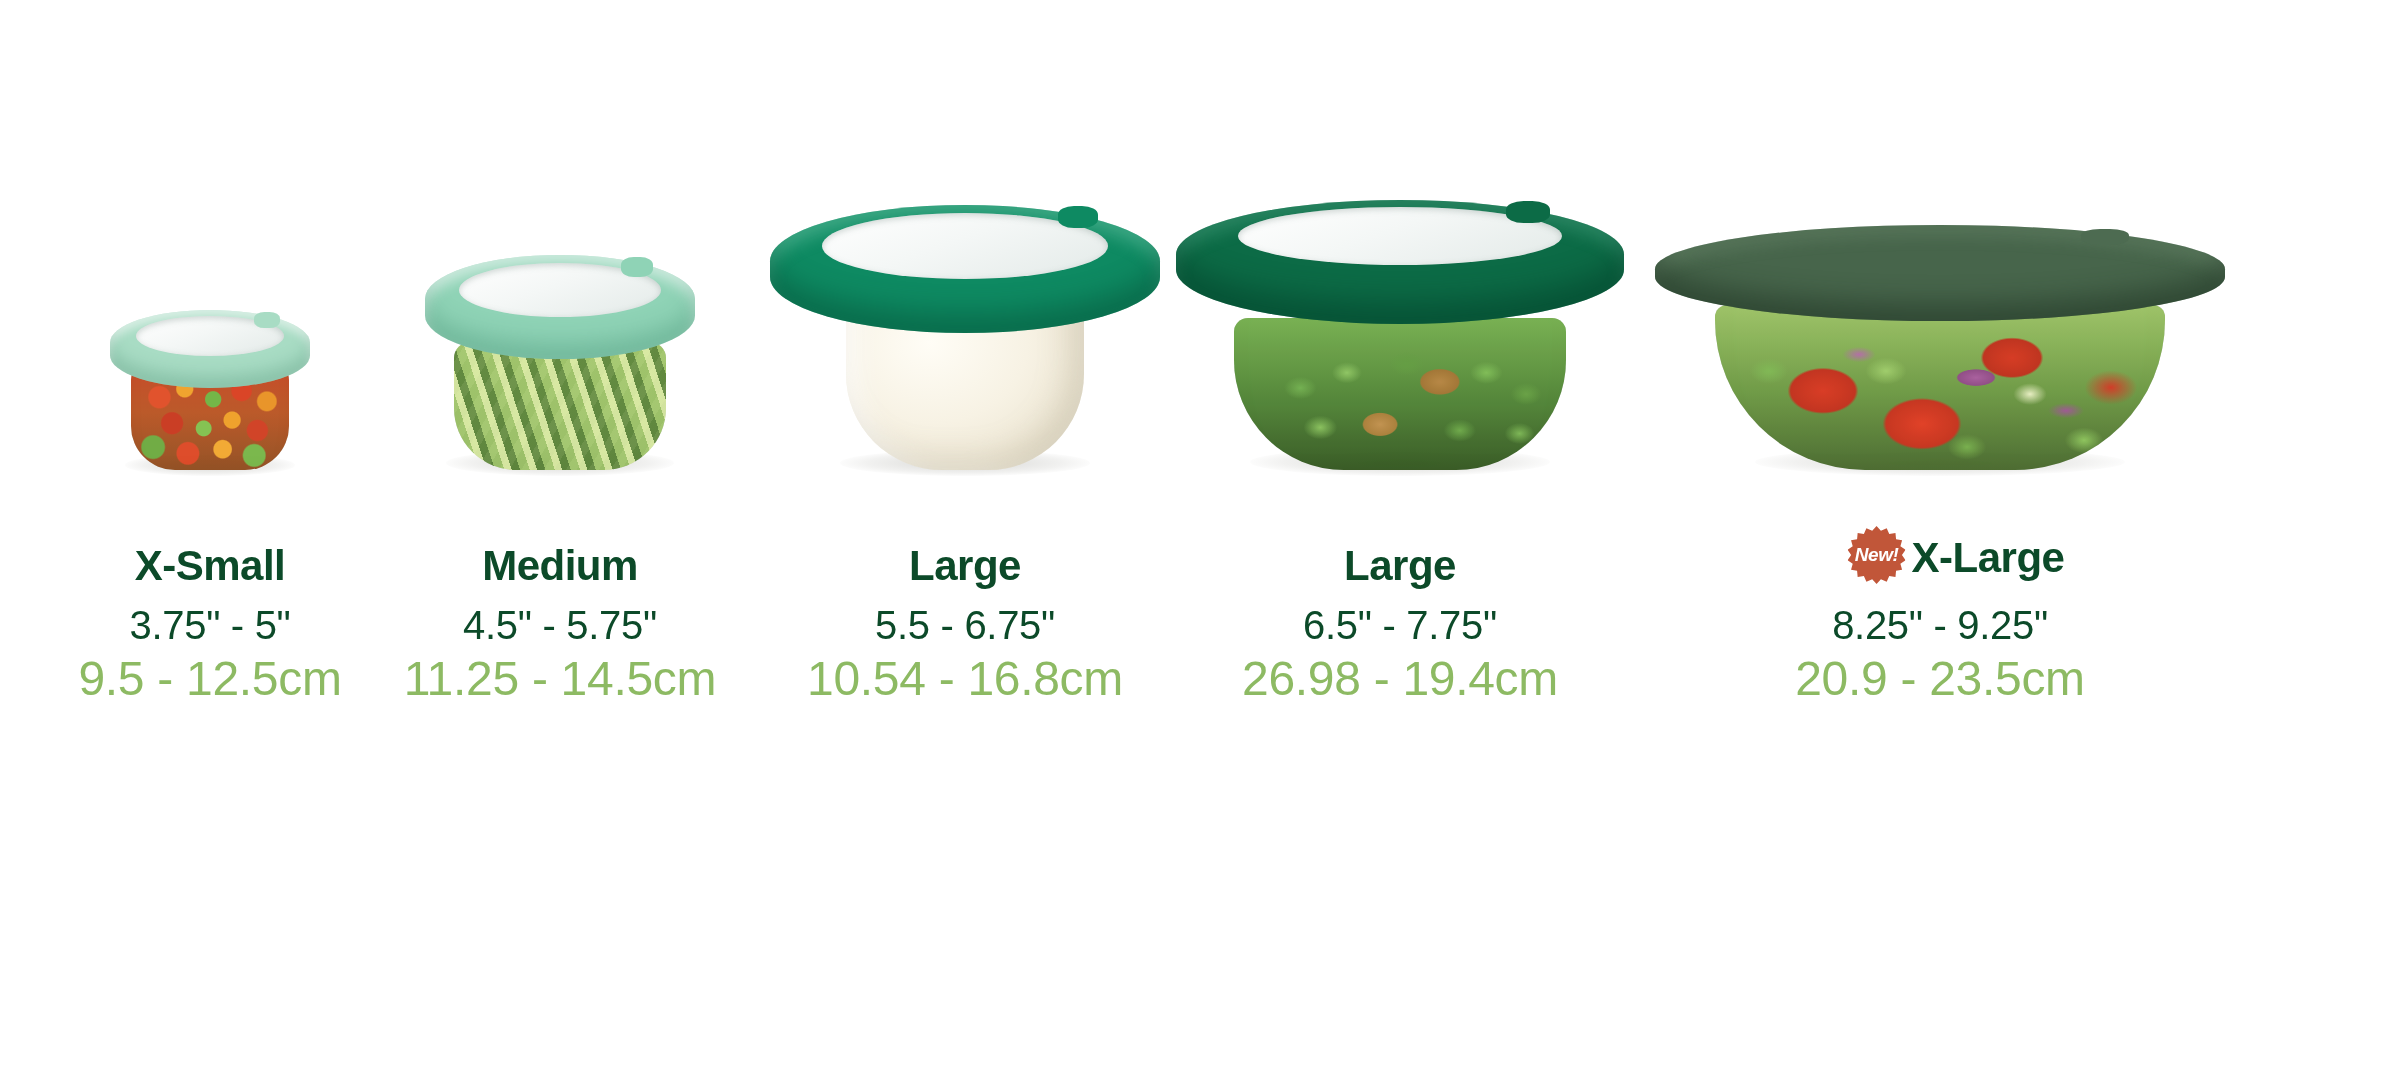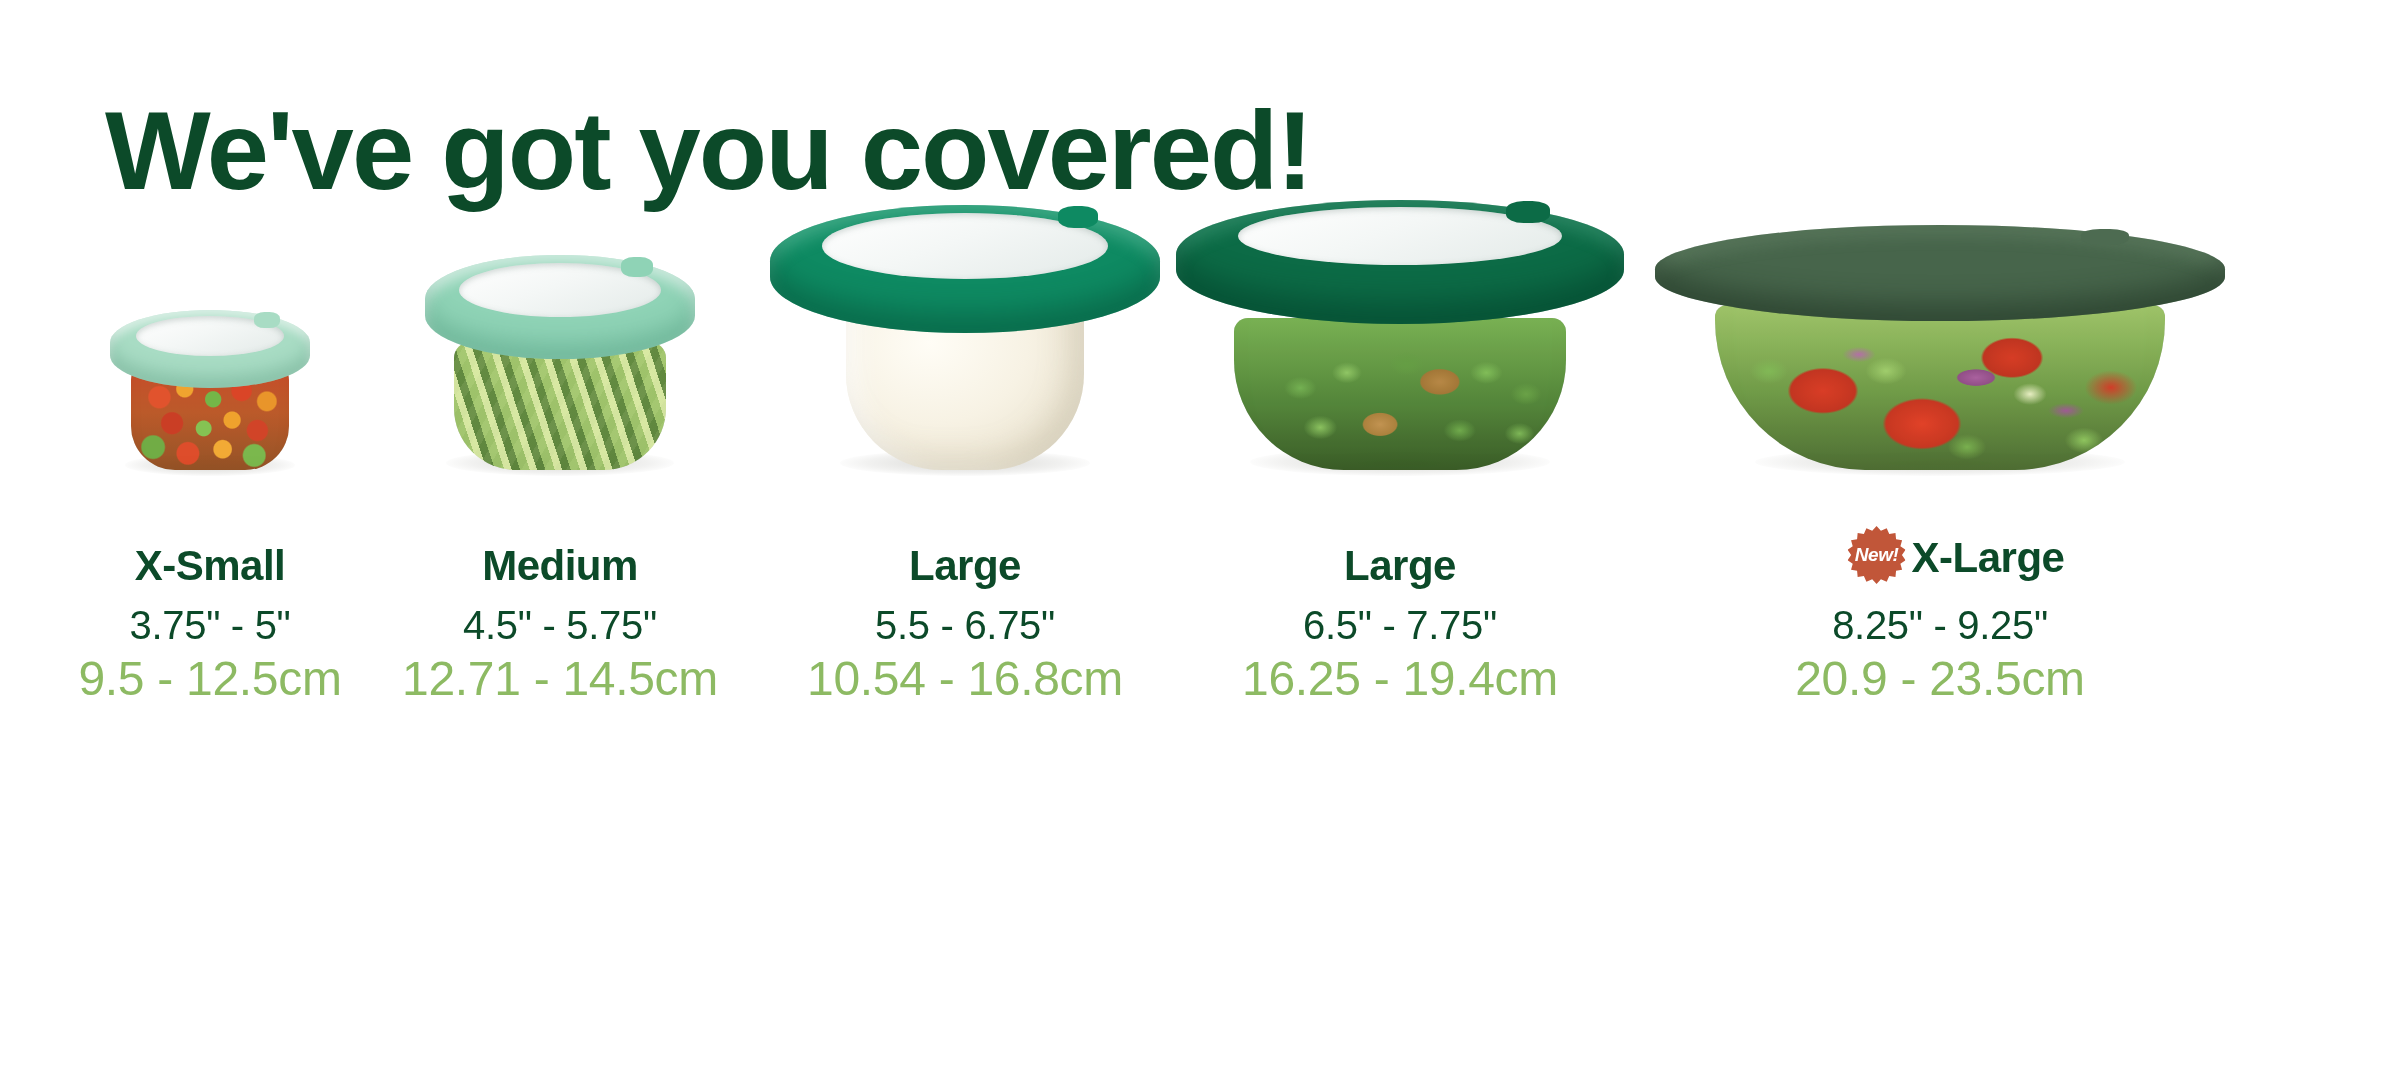--- a/index.html
+++ b/index.html
@@ -152,21 +152,20 @@
     font-size:48px;
     color:#8dba63;
     letter-spacing:-.3px;
   }
 </style>
 </head>
 <body>
 
 <div class="page">
 
-  <h1 class="headline">We've got you covered!</h1>
 
   <div class="row">
 
     <div class="col" style="left:65px; width:290px; height:480px;">
       <div class="stage" style="width:200px; height:160px;">
         <div class="shadow" style="width:170px;height:22px;"></div>
         <div class="bowl" style="width:200px;height:160px;">
           <div class="body" style="width:158px;height:104px;border-radius:14px 14px 44px 44px;">
             <div class="fill" style="
               background:
@@ -214,21 +213,21 @@
           <div class="lid" style="top:0; width:270px; height:104px; background:#8fd3b6;
                       border-radius:50% / 42%;
                       box-shadow: inset 0 -16px 22px rgba(45,125,95,.30), inset 0 8px 14px rgba(255,255,255,.6);">
             <div class="window" style="left:34px; top:8px; width:202px; height:54px;"></div>
             <div class="tab" style="right:42px; top:2px; width:32px; height:20px; background:#8fd3b6;"></div>
           </div>
         </div>
       </div>
       <div class="label">Medium</div>
       <div class="inches">4.5" - 5.75"</div>
-      <div class="cms">12.71 - 14.5cm</div>
+      <div class="cms">11.25 - 14.5cm</div>
     </div>
 
     <div class="col" style="left:775px; width:380px; height:480px;">
       <div class="stage" style="width:390px; height:265px;">
         <div class="shadow" style="width:250px;height:26px;"></div>
         <div class="bowl" style="width:390px;height:265px;">
           <div class="body ceramic" style="width:238px;height:170px;border-radius:10px 10px 96px 96px;"></div>
           <div class="lid" style="top:0; width:390px; height:128px; background:#0e8a62;
                       border-radius:50% / 44%;
                       box-shadow: inset 0 -20px 26px rgba(5,75,52,.45), inset 0 10px 16px rgba(150,230,200,.35);">
@@ -265,21 +264,21 @@
           <div class="lid" style="top:0; width:448px; height:124px; background:#0c6b46;
                       border-radius:50% / 44%;
                       box-shadow: inset 0 -22px 28px rgba(3,55,36,.45), inset 0 10px 16px rgba(110,200,165,.30);">
             <div class="window" style="left:62px; top:7px; width:324px; height:58px;"></div>
             <div class="tab" style="right:74px; top:1px; width:44px; height:22px; background:#0c6b46;"></div>
           </div>
         </div>
       </div>
       <div class="label">Large</div>
       <div class="inches">6.5" - 7.75"</div>
-      <div class="cms">16.25 - 19.4cm</div>
+      <div class="cms">26.98 - 19.4cm</div>
     </div>
 
     <div class="col" style="left:1660px; width:560px; height:480px;">
       <div class="stage" style="width:570px; height:245px;">
         <div class="shadow" style="width:370px;height:28px;"></div>
         <div class="bowl" style="width:570px;height:245px;">
           <div class="body" style="width:450px;height:165px;border-radius:12px 12px 150px 150px;">
             <div class="fill" style="
               background:
                 radial-gradient(ellipse 52px 34px at 24% 52%, #d8361e 0%, #c02d18 62%, transparent 68%),

